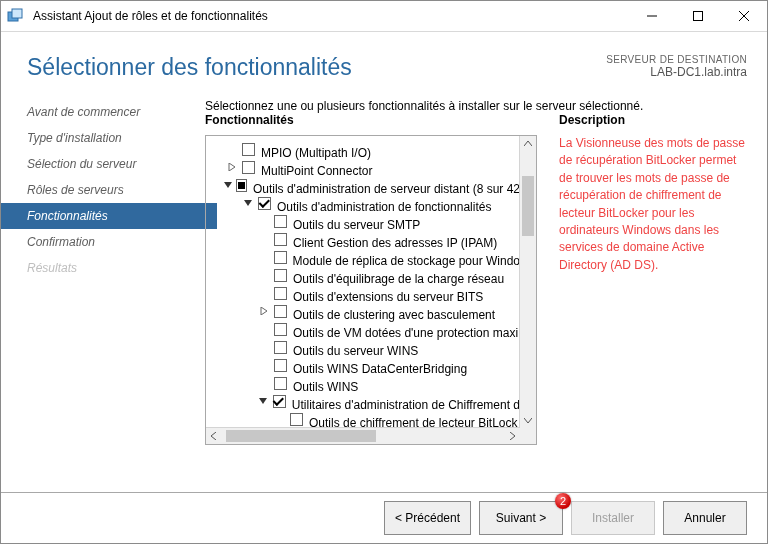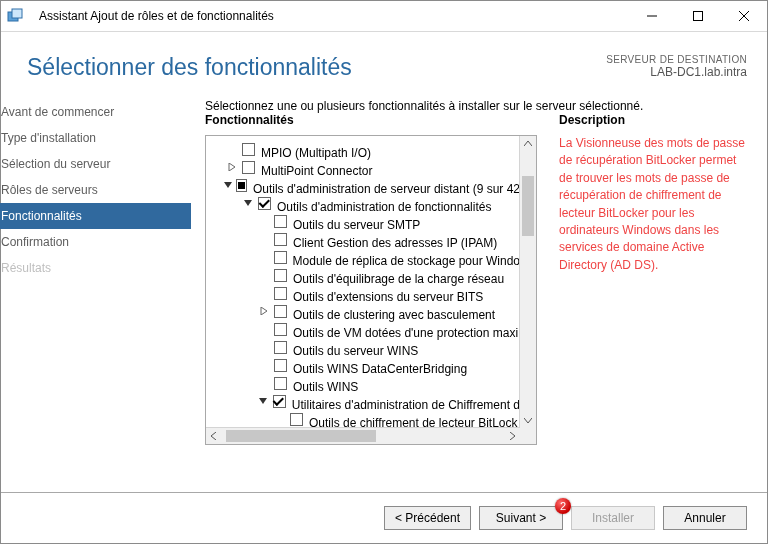--- a/index.html
+++ b/index.html
@@ -1,32 +1,32 @@
 <!DOCTYPE html>
 <html><head>
 <meta charset="utf-8">
 <style>
   html,body{margin:0;padding:0;font-family:"Segoe UI",Tahoma,sans-serif;font-size:12px;color:#000;background:#fff;}
   .window{width:768px;height:544px;border:1px solid #8a8a8a;box-sizing:border-box;position:relative;background:#fff;}
   .titlebar{height:30px;display:flex;align-items:center;justify-content:space-between;border-bottom:1px solid #d9d9d9;background:#fff;}
-  .titlebar-left{display:flex;align-items:center;gap:16px;padding-left:6px;}
+  .titlebar-left{display:flex;align-items:center;gap:10px;padding-left:6px;}
   .titlebar-title{font-size:12px;}
   .titlebar-icon svg{display:block;}
   .win-controls{display:flex;}
   .win-btn{width:46px;height:30px;display:flex;align-items:center;justify-content:center;}
   .win-btn svg{display:block;}
 
   .header{display:flex;align-items:flex-start;justify-content:space-between;padding:22px 20px 18px 26px;}
   .header-title{color:#2b6aa1;font-size:23px;font-weight:300;}
   .dest{text-align:right;}
   .dest-label{font-size:10px;color:#666;letter-spacing:.3px;}
   .dest-server{font-size:12px;color:#555;}
 
   .body{display:flex;gap:0;padding:0 0 0 0;}
-  .steps{width:190px;box-sizing:border-box;}
+  .steps{width:190px;padding-left:26px;box-sizing:border-box;font-style:italic;}
   .step{height:26px;display:flex;align-items:center;font-size:12px;color:#5e5e5e;}
   .step.active{background:#30699e;color:#fff;margin-left:-26px;padding-left:26px;width:190px;}
   .step.disabled{color:#bfbfbf;}
 
   .main{flex:1;padding:0 18px 0 14px;}
   .instr{font-size:12px;margin-bottom:0;}
   .cols{display:flex;gap:22px;}
   .col-features{flex:1;}
   .col-desc{width:190px;}
   .col-h{font-weight:600;font-size:12px;margin-bottom:8px;}
@@ -45,21 +45,21 @@
   .exp{width:12px;height:12px;display:inline-flex;align-items:center;justify-content:center;margin-right:2px;}
   .sp{display:inline-block;}
   .cb{width:13px;height:13px;border:1px solid #666;box-sizing:border-box;margin:0 6px 0 2px;display:inline-flex;align-items:center;justify-content:center;background:#fff;}
   .cb.chk::after{content:"";width:8px;height:4px;border-left:2px solid #000;border-bottom:2px solid #000;transform:rotate(-45deg) translate(0,-1px);}
   .cb.ind::after{content:"";width:7px;height:7px;background:#000;}
   .lbl{font-size:12px;margin-top:8px;}
 
   .marker{width:16px;height:16px;border-radius:50%;color:#fff;font-size:11px;line-height:16px;text-align:center;display:inline-block;background:radial-gradient(circle at 35% 30%,#ff6a6a,#c90000 70%);box-shadow:0 0 2px rgba(0,0,0,.4);position:absolute;z-index:5;}
 
   .footer{position:absolute;left:0;right:0;bottom:0;height:50px;border-top:1px solid #a8a8a8;display:flex;align-items:center;justify-content:flex-end;gap:8px;padding-right:20px;background:#fff;}
-  .btn{min-width:84px;height:24px;border:1px solid #8a8a8a;background:#efefef;display:flex;align-items:center;justify-content:center;font-size:12px;padding:0 10px;box-sizing:border-box;}
+  .btn{min-width:84px;height:34px;border:1px solid #8a8a8a;background:#efefef;display:flex;align-items:center;justify-content:center;font-size:12px;padding:0 10px;box-sizing:border-box;}
   .btn.disabled{color:#a0a0a0;border-color:#c8c8c8;}
   .footer .marker{position:static;margin-left:-10px;}
   .next-wrap{position:relative;display:flex;align-items:center;}
   .next-wrap .marker{position:absolute;right:-8px;top:-8px;}
 </style>
 </head>
 <body>
 
 <div class="window">
 
@@ -139,21 +139,21 @@
                   <span class="lbl">MultiPoint Connector</span>
                 </div>
               <div class="node">
                   <span class="sp" style="width:14px"></span>
                   <span class="exp">
                     <svg width="8" height="8">
                       <path d="M0 1 L8 1 L4 7 Z" fill="#333"></path>
                     </svg>
                   </span>
                   <span class="cb ind"></span>
-                  <span class="lbl">Outils d'administration de serveur distant (9 sur 42</span>
+                  <span class="lbl">Outils d'administration de serveur distant (8 sur 42</span>
                 </div>
               <div class="node">
                   <span class="sp" style="width:30px"></span>
                   <span class="exp">
                     <svg width="8" height="8">
                       <path d="M0 1 L8 1 L4 7 Z" fill="#333"></path>
                     </svg>
                   </span>
                   <span class="cb chk"></span>
                   <span class="lbl">Outils d'administration de fonctionnalités</span>

